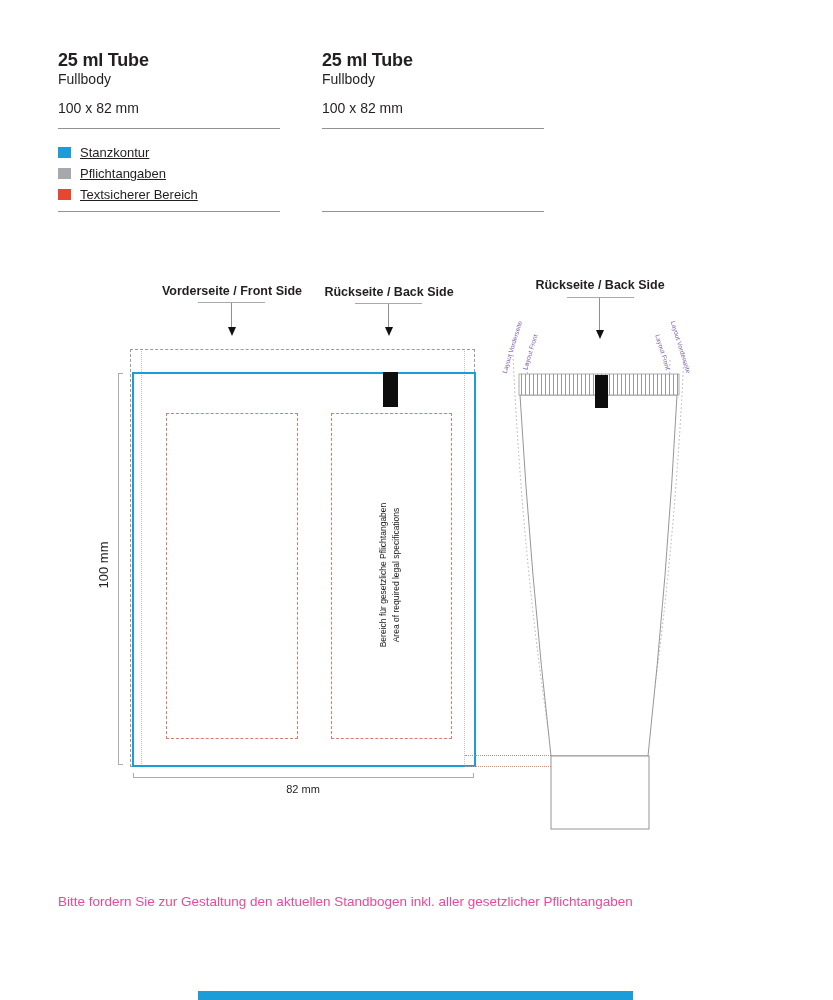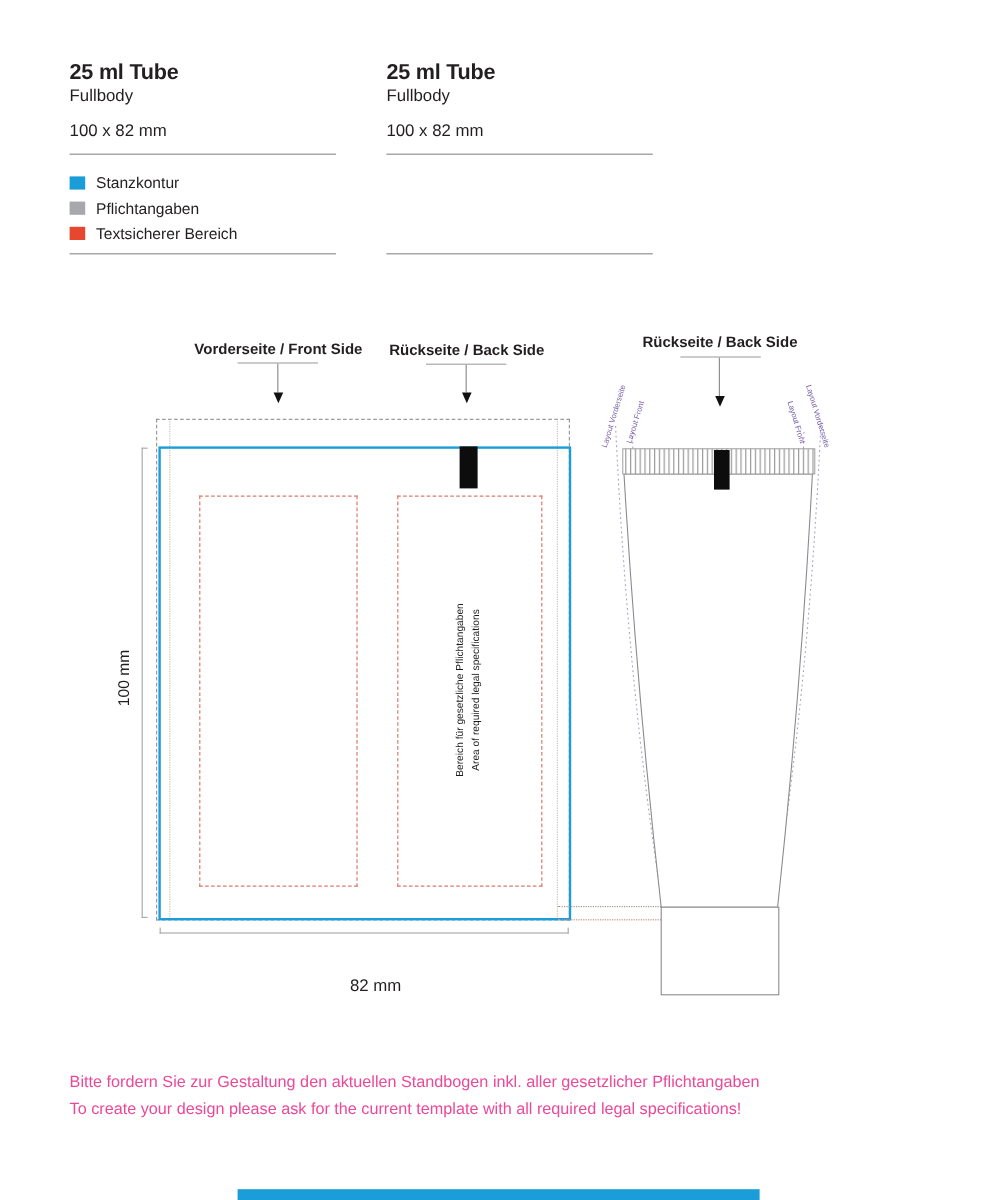--- a/index.html
+++ b/index.html
@@ -8,21 +8,21 @@
 
   
   .hdr{position:absolute;top:50px;width:230px;}
   .hdr.de{left:58px;} .hdr.en{left:322px;}
   .hdr .title{font-size:18px;font-weight:bold;line-height:1.15;letter-spacing:-0.2px;}
   .hdr .subtitle{font-size:14px;line-height:1.2;}
   .hdr .size{font-size:14px;margin-top:13px;}
   .rule{position:absolute;left:0;width:222px;height:1px;background:#8f9194;}
   .rule.r1{top:78px;} .rule.r2{top:161px;}
   .legend{position:absolute;top:92px;left:0;}
-  .legend-row{display:flex;align-items:center;height:21px;}
+  .legend-row{display:flex;align-items:center;height:21px;text-decoration:underline;}
   .sw{width:13px;height:11px;margin-right:9px;flex:none;}
   .sw-cut{background:#1b9dd9;} .sw-bleed{background:#a6a8ab;} .sw-safe{background:#e8472f;}
   .legend-label{font-size:13px;}
 
   
   .ptr-label{position:absolute;transform:translateX(-50%);font-weight:bold;font-size:12.5px;white-space:nowrap;text-align:center;}
   .ptr-underline{position:absolute;height:1px;background:#a9a9a9;}
   .ptr-line{position:absolute;width:1px;background:#8f8f8f;}
   .ptr-head{position:absolute;width:0;height:0;border-left:4.5px solid transparent;
             border-right:4.5px solid transparent;border-top:9px solid #111;transform:translateX(-50%);}
@@ -37,21 +37,21 @@
   .legal-text{position:absolute;left:390px;top:575px;transform:translate(-50%,-50%) rotate(-90deg);
               font-size:8.5px;line-height:1.55;text-align:center;white-space:nowrap;color:#1a1a1a;}
 
   
   .dim-v-line{position:absolute;left:118px;top:373px;width:1px;height:392px;background:#aaadb0;}
   .dim-v-tick{position:absolute;left:118px;width:5px;height:1px;background:#aaadb0;}
   .dim-h-line{position:absolute;left:133px;top:777px;width:341px;height:1px;background:#aaadb0;}
   .dim-h-tick{position:absolute;top:773px;width:1px;height:5px;background:#aaadb0;}
   .dim-v-text{position:absolute;left:103px;top:565px;transform:translate(-50%,-50%) rotate(-90deg);
               font-size:13px;white-space:nowrap;}
-  .dim-h-text{position:absolute;left:303px;top:813px;transform:translateX(-50%);font-size:14px;margin-left:10px;}
+  .dim-h-text{position:absolute;left:303px;top:783px;transform:translateX(-50%);font-size:11px;}
 
   
   .conn{position:absolute;height:0;}
   .conn-gray{left:465px;top:755px;width:86px;border-top:1px dotted #9a9a90;}
   .conn-red{left:465px;top:766px;width:184px;border-top:1px dotted #cf8f80;}
 
   
   .tube-svg{position:absolute;left:505px;top:340px;}
   .layout-lbl{position:absolute;font-size:6.5px;color:#7c5fa8;white-space:nowrap;}
   .rot-l{transform:translate(-50%,-50%) rotate(-73deg);}
@@ -157,18 +157,17 @@
     <rect x="46" y="416" width="98" height="73" fill="#ffffff" stroke="#8a8a8a" stroke-width="0.9"></rect>
   </svg>
 
   <div class="layout-lbl rot-l" style="left:512px;top:347px;">Layout Vorderseite</div>
   <div class="layout-lbl rot-l" style="left:530px;top:352px;">Layout Front</div>
   <div class="layout-lbl rot-r" style="left:663px;top:352px;">Layout Front</div>
   <div class="layout-lbl rot-r" style="left:681px;top:347px;">Layout Vorderseite</div>
 
   <div class="footer">
     <div>Bitte fordern Sie zur Gestaltung den aktuellen Standbogen inkl. aller gesetzlicher Pflichtangaben</div>
-    <div>To create your design please ask for the current template with all required legal specifications!</div>
   </div>
 
   <div class="bottom-bar"></div>
 
 </div>
 
 </body></html>

